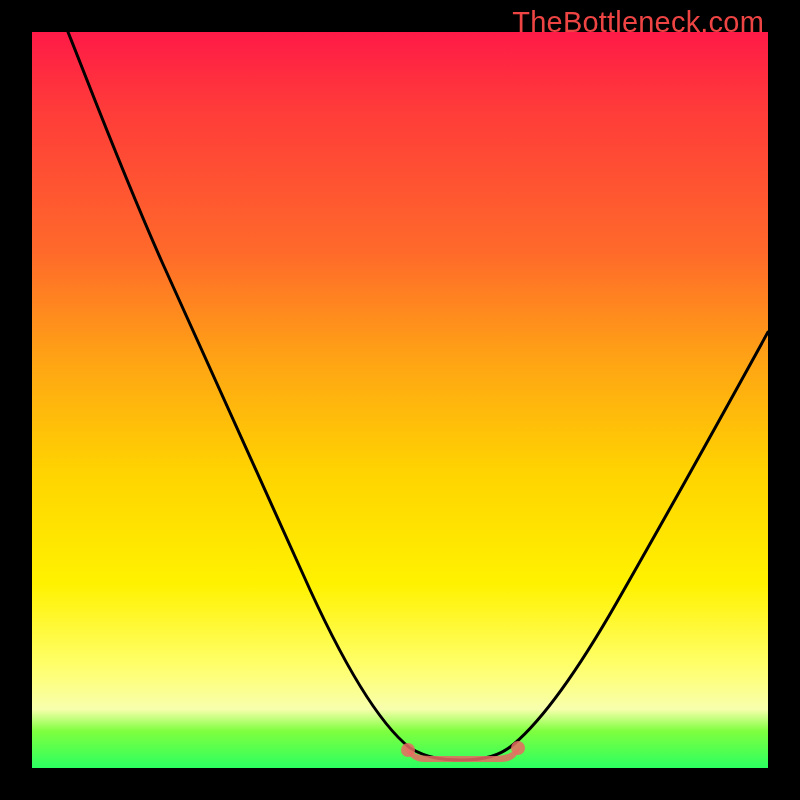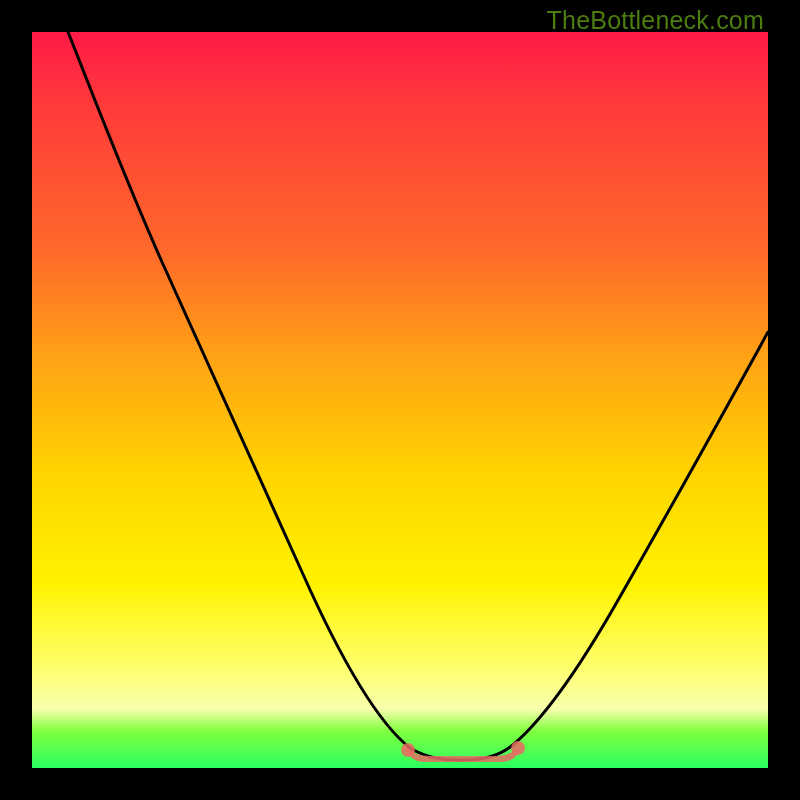--- a/index.html
+++ b/index.html
@@ -35,22 +35,22 @@
       #ffff6a 86%,
       #f8ffad 92%,
       #7fff3f 95%,
       #2bff60 100%
     );
   }
   .watermark {
     position: absolute;
     top: 6px;
     right: 36px;
-    color: #4d7c0f;
-    font-size: 25px;
+    color: #ef4444;
+    font-size: 29px;
     font-weight: 500;
     letter-spacing: 0.2px;
     user-select: none;
   }
   svg.curve {
     position: absolute;
     left: 0;
     top: 0;
     width: 736px;
     height: 736px;

